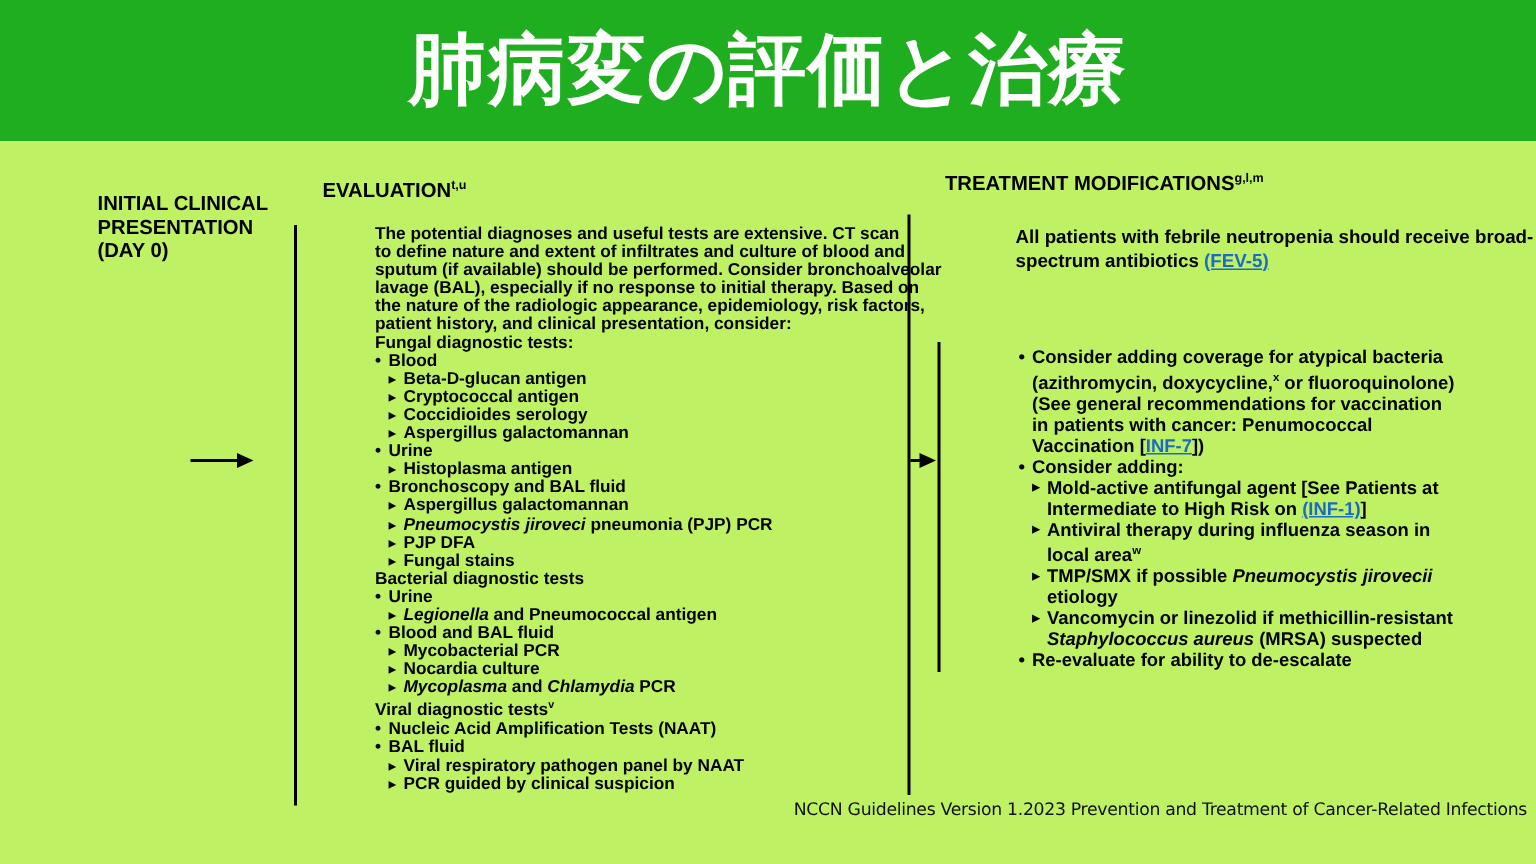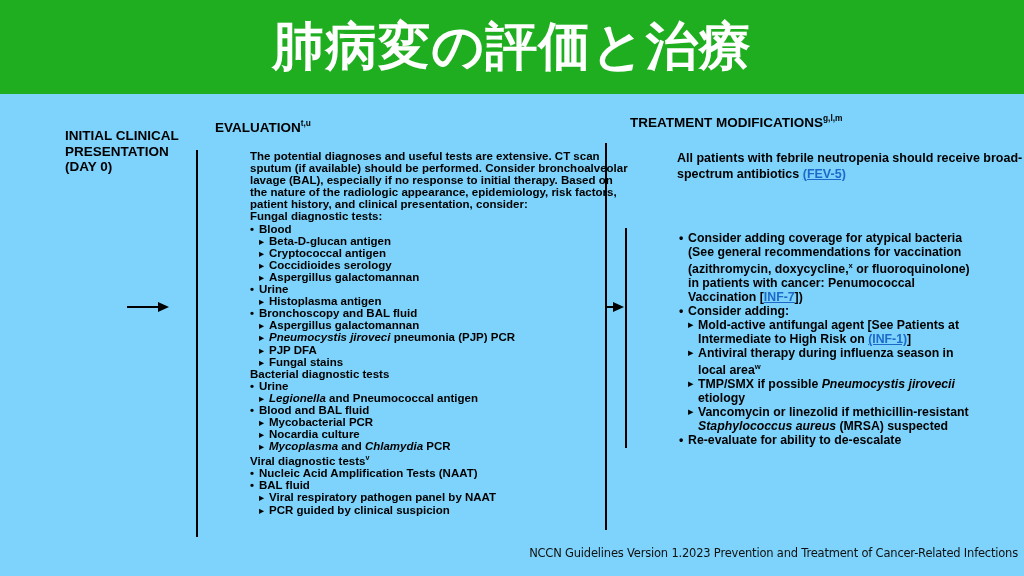--- a/index.html
+++ b/index.html
@@ -3,21 +3,21 @@
 <meta charset="utf-8">
 <style>
   :root{
     --green:#1FAE1F;
     --link:#1B6AC9;
     --ink:#000000;
   }
   *{margin:0;padding:0;box-sizing:border-box;}
   html,body{background:#ffffff;}
   .slide{
-    position:relative;width:1024px;height:576px;background:#7dd3fc;
+    position:relative;width:1024px;height:576px;background:#bef264;
     font-family:"Liberation Sans",sans-serif;color:var(--ink);overflow:hidden;
   }
   .banner{
     position:absolute;left:0;top:0;width:1024px;height:94px;
     background:var(--green);display:flex;align-items:center;justify-content:center;
   }
   .banner h1{
     color:#ffffff;font-size:52px;font-weight:bold;letter-spacing:1px;
     font-family:"DejaVu Sans","Liberation Sans",sans-serif;
   }
@@ -54,21 +54,21 @@
   .ln{position:relative;white-space:nowrap;margin-left:46px;}
   .ln.b1{padding-left:9px;}
   .ln.c1{padding-left:9px;}
   .ln.b2{padding-left:19px;}
   .ln.c2{padding-left:19px;}
   .ln.b1 > .bullet{position:absolute;left:0;}
   .ln.b2 > .bullet{position:absolute;left:9px;font-size:0.9em;font-family:"DejaVu Sans",sans-serif;}
   .link{color:var(--link);text-decoration:underline;cursor:pointer;}
   i{font-style:italic;}
   #footer{
-    position:absolute;right:6px;top:546px;font-size:11.5px;font-weight:normal;
+    position:absolute;right:6px;top:532px;font-size:11.5px;font-weight:normal;
     color:#111111;font-family:"DejaVu Sans","Liberation Sans",sans-serif;letter-spacing:-0.2px;
   }
 </style>
 </head>
 <body>
 
 <div class="slide">
 
   <div class="banner">
     <h1>肺病変の評価と治療</h1>
@@ -88,20 +88,21 @@
 
 
   <div class="arrow-line" id="arrow1-line"></div>
   <div class="arrow-head" id="arrow1-head"></div>
 
   <div class="vrule" id="vrule-eval-left"></div>
   <div class="vrule" id="vrule-eval-right"></div>
 
   <div class="textcol" id="eval-lines">
       <div class="ln p"><span>The potential diagnoses and useful tests are extensive. CT scan</span></div>
+      <div class="ln p"><span>to define nature and extent of infiltrates and culture of blood and</span></div>
       <div class="ln p"><span>sputum (if available) should be performed. Consider bronchoalveolar</span></div>
       <div class="ln p"><span>lavage (BAL), especially if no response to initial therapy. Based on</span></div>
       <div class="ln p"><span>the nature of the radiologic appearance, epidemiology, risk factors,</span></div>
       <div class="ln p"><span>patient history, and clinical presentation, consider:</span></div>
       <div class="ln p"><span>Fungal diagnostic tests:</span></div>
       <div class="ln b1"><span class="bullet">•</span><span>Blood</span></div>
       <div class="ln b2"><span class="bullet">▸</span><span>Beta-D-glucan antigen</span></div>
       <div class="ln b2"><span class="bullet">▸</span><span>Cryptococcal antigen</span></div>
       <div class="ln b2"><span class="bullet">▸</span><span>Coccidioides serology</span></div>
       <div class="ln b2"><span class="bullet">▸</span><span>Aspergillus galactomannan</span></div>
@@ -131,22 +132,22 @@
   <div class="arrow-head" id="arrow2-head"></div>
 
   <div class="textcol" id="treat-intro-lines">
       <div class="ln p"><span>All patients with febrile neutropenia should receive broad-</span></div>
       <div class="ln p"><span>spectrum antibiotics </span><span class="link">(FEV-5)</span></div>
     </div>
 
   <div class="vrule" id="treat-box-border"></div>
   <div class="textcol" id="treat-box-lines">
       <div class="ln b1"><span class="bullet">•</span><span>Consider adding coverage for atypical bacteria</span></div>
+      <div class="ln c1"><span>(azithromycin, doxycycline,</span><sup>x</sup><span> or fluoroquinolone)</span></div>
       <div class="ln c1"><span>(See general recommendations for vaccination</span></div>
-      <div class="ln c1"><span>(azithromycin, doxycycline,</span><sup>x</sup><span> or fluoroquinolone)</span></div>
       <div class="ln c1"><span>in patients with cancer: Penumococcal</span></div>
       <div class="ln c1"><span>Vaccination [</span><span class="link">INF-7</span><span>])</span></div>
       <div class="ln b1"><span class="bullet">•</span><span>Consider adding:</span></div>
       <div class="ln b2"><span class="bullet">▸</span><span>Mold-active antifungal agent [See Patients at</span></div>
       <div class="ln c2"><span>Intermediate to High Risk on </span><span class="link">(INF-1)</span><span>]</span></div>
       <div class="ln b2"><span class="bullet">▸</span><span>Antiviral therapy during influenza season in</span></div>
       <div class="ln c2"><span>local area</span><sup>w</sup></div>
       <div class="ln b2"><span class="bullet">▸</span><span>TMP/SMX if possible </span><i>Pneumocystis jirovecii</i></div>
       <div class="ln c2"><span>etiology</span></div>
       <div class="ln b2"><span class="bullet">▸</span><span>Vancomycin or linezolid if methicillin-resistant</span></div>

